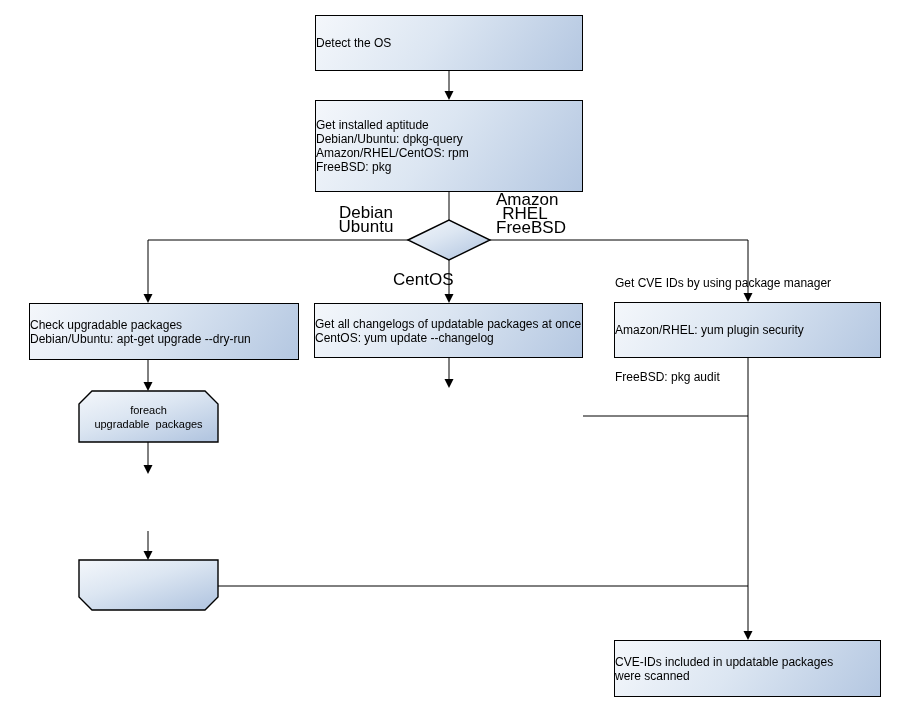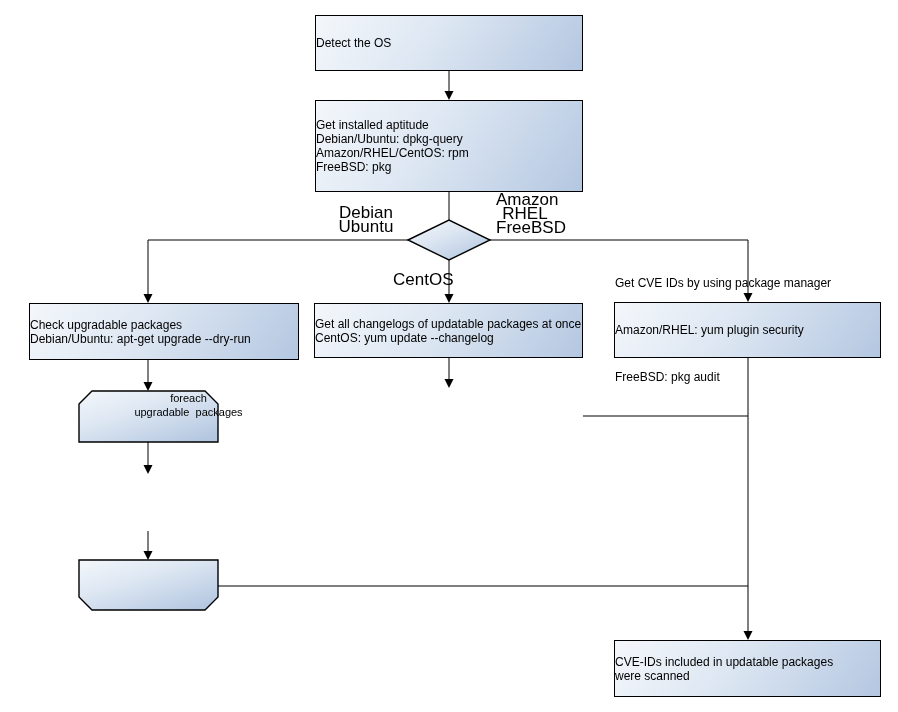--- a/index.html
+++ b/index.html
@@ -148,21 +148,21 @@
     <div class="nl">Get CVE IDs by using package manager</div>
     <div class="nl">Amazon/RHEL: yum plugin security</div>
     <div class="nl">FreeBSD: pkg audit</div>
   </div>
 
   <div class="node" style="left:614px; top:640px; width:267px; height:57px;">
     <div class="nl">CVE-IDs included in updatable packages</div>
     <div class="nl">were scanned</div>
   </div>
 
-  <div class="shape-label" style="left:79px; top:379px; width:139px; height:51px;padding-left:40px;">
+  <div class="shape-label" style="left:79px; top:391px; width:139px; height:51px;">
     <div class="nl">foreach</div>
     <div class="nl">upgradable  packages</div>
   </div>
 
 
   <div class="branch-label" style="left:336px; top:206px; width:60px;">
     <div class="nl">Debian</div>
     <div class="nl">Ubuntu</div>
   </div>
 

